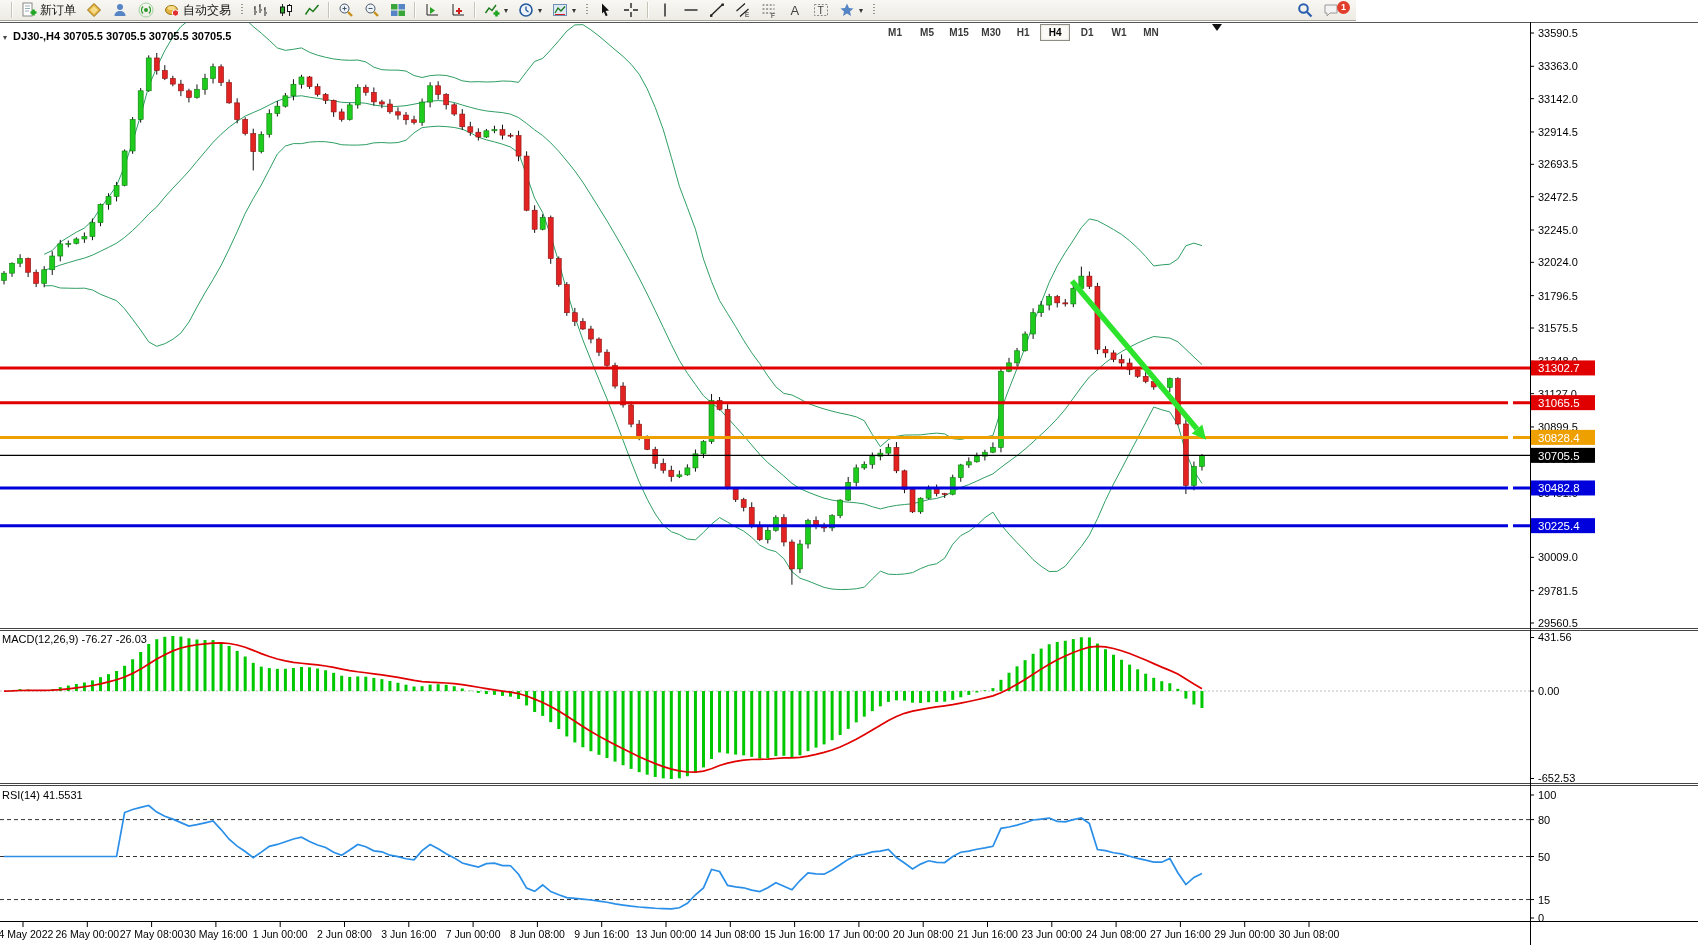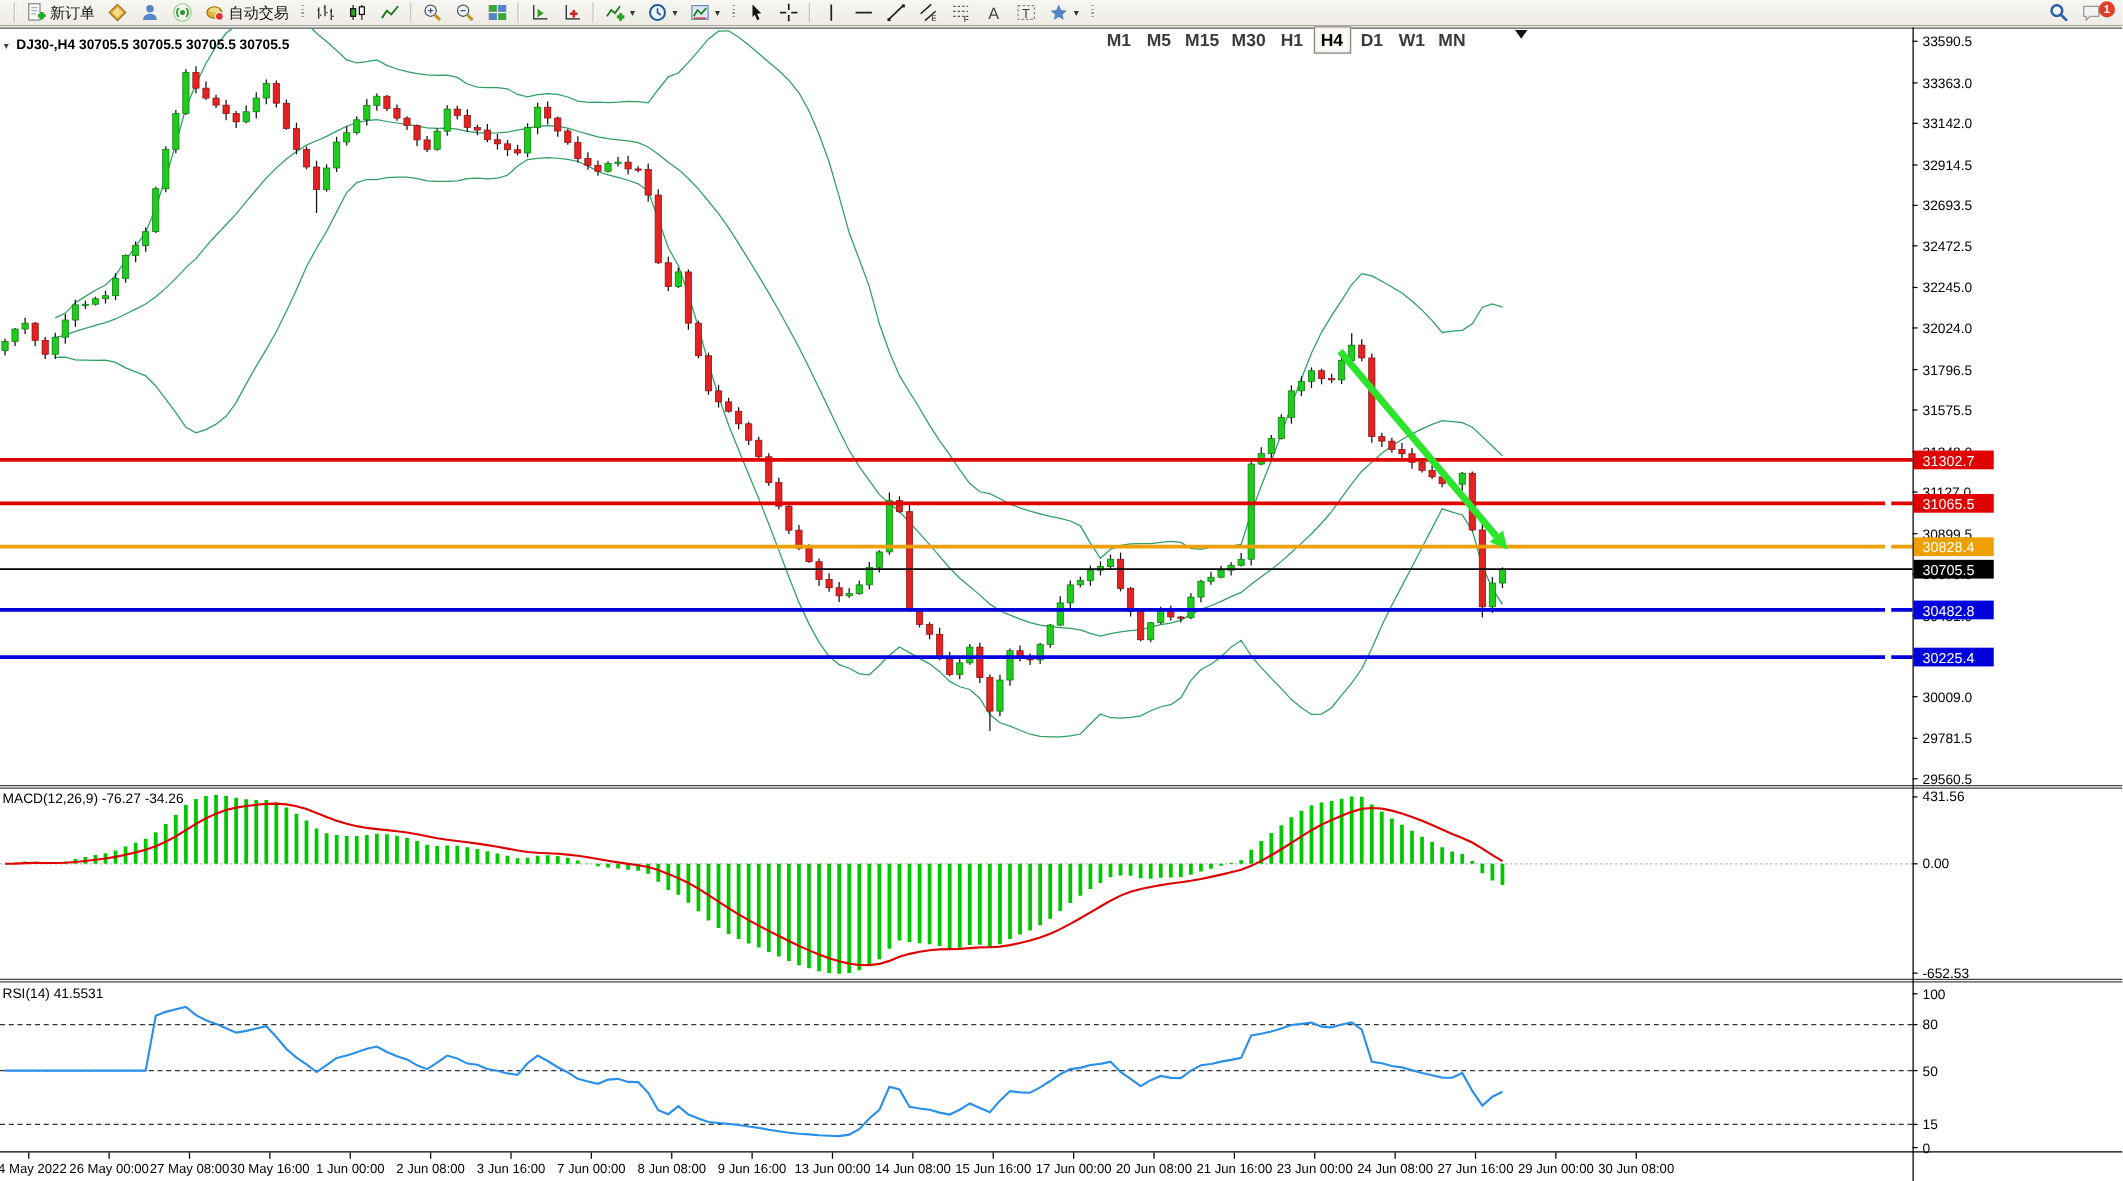--- a/index.html
+++ b/index.html
@@ -1,27 +1,27 @@
 <!DOCTYPE html>
 <html><head>
 <meta charset="utf-8">
 <style>
   html,body{margin:0;padding:0;width:1698px;height:945px;overflow:hidden;background:#fff;
     font-family:"Liberation Sans",sans-serif;}
   
-  .toolbar{position:absolute;left:0;top:0;width:1698px;height:20px;background:linear-gradient(#f8f7f3,#edebe4);
+  .toolbar{position:absolute;left:0;top:0;width:1356px;height:20px;background:linear-gradient(#f8f7f3,#edebe4);
     border-bottom:1px solid #a8a69c;display:flex;align-items:center;gap:2px;z-index:30;font-size:12px;color:#111;}
   .tbtn{display:flex;align-items:center;gap:3px;padding:1px 3px;height:16px;border:1px solid transparent;border-radius:2px;}
   .tb-ico{width:16px;height:16px;display:inline-block;flex:0 0 auto;}
   .sep{width:1px;height:16px;background:#c6c3b8;border-right:1px solid #fdfdfb;margin:0 2px;flex:0 0 auto;}
   .grip{width:5px;height:14px;margin:0 2px;flex:0 0 auto;
     background-image:repeating-linear-gradient(#9a978c 0 1px,transparent 1px 3px);
     background-size:2px 12px;background-repeat:no-repeat;background-position:center;}
   .caret{font-size:8px;color:#333;margin-left:1px;}
-  .tf{min-width:22px;text-align:center;font-size:14px;font-weight:bold;color:#3a3a3a;padding:2px 3px;border:1px solid transparent;margin-top:44px;}
+  .tf{min-width:22px;text-align:center;font-size:10px;font-weight:bold;color:#3a3a3a;padding:2px 3px;border:1px solid transparent;margin-top:44px;}
   .tf.active{border:1px solid #8d8b82;background:#fbfaf7;box-shadow:inset 0 0 2px #cfcdc4;color:#000;}
   .spacer{flex:1 1 auto;}
   .badge{position:relative;background:#e23d2a;color:#fff;border-radius:8px;min-width:13px;height:13px;
     font-size:9px;font-weight:bold;text-align:center;line-height:13px;margin:0 6px 6px -8px;}
   
   #plot{position:absolute;left:0;top:0;z-index:10;}
   .overlay{position:absolute;z-index:20;color:#000;white-space:nowrap;}
   .symbol-header{left:3px;top:30px;font-size:11px;font-weight:bold;}
   .symbol-header .caret2{font-size:8px;color:#444;margin-right:3px;font-weight:normal;}
   .macd-label{left:2px;top:633px;font-size:11px;}
@@ -919,14 +919,14 @@
     <line x1="0" y1="921.5" x2="1698" y2="921.5" stroke="#000" stroke-width="1"></line>
     <line x1="1530.5" y1="22" x2="1530.5" y2="945" stroke="#000" stroke-width="1"></line>
   </svg>
 
 <div class="overlay symbol-header">
   <span class="caret2">▾</span>
   <span>DJ30-,H4</span>
   <span> </span>
   <span>30705.5 30705.5 30705.5 30705.5</span>
 </div>
-<div class="overlay macd-label">MACD(12,26,9) -76.27 -34.26</div>
+<div class="overlay macd-label">MACD(12,26,9) -76.27 -26.03</div>
 <div class="overlay rsi-label">RSI(14) 41.5531</div>
 
 </body></html>

